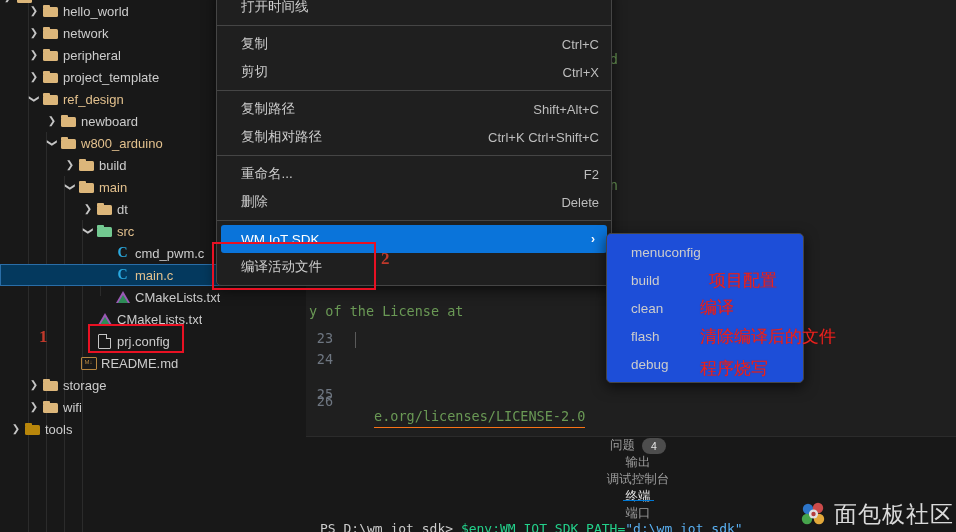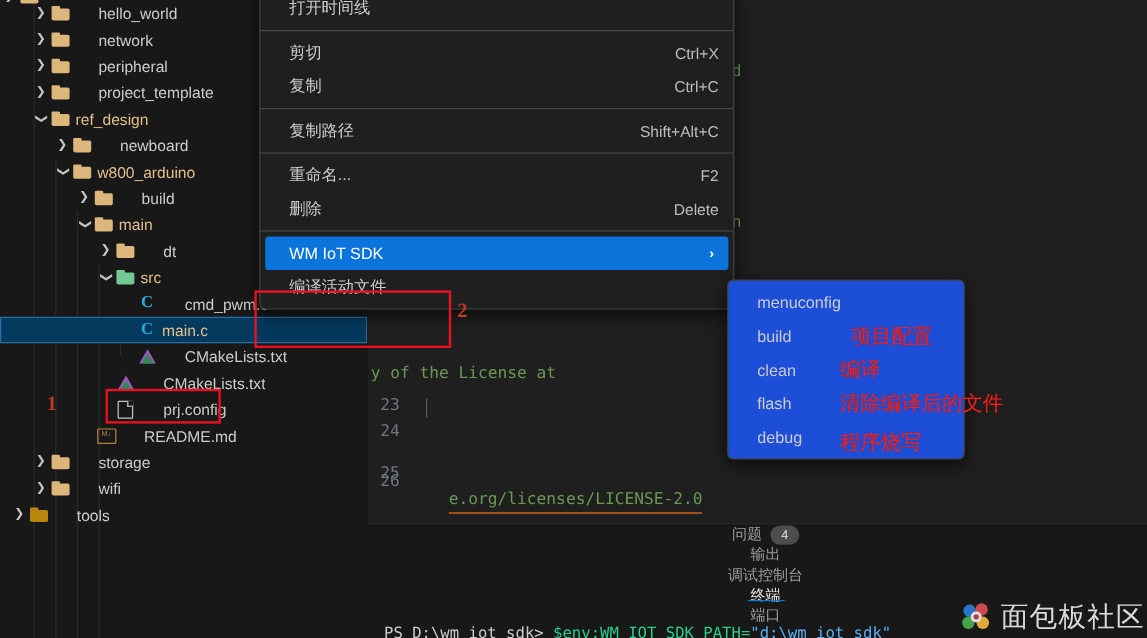--- a/index.html
+++ b/index.html
@@ -19,21 +19,21 @@
   .tree-row{
     position:relative;height:22px;display:flex;align-items:center;
     font-size:13px;color:#cccccc;white-space:nowrap;
   }
   .tw{width:16px;min-width:16px;display:flex;align-items:center;justify-content:center;
       color:#c5c5c5;font-size:10px;line-height:1;}
   .tw.empty{visibility:hidden;}
   .ico{width:17px;min-width:17px;display:flex;align-items:center;justify-content:center;margin-right:4px;}
   .lbl{overflow:hidden;text-overflow:ellipsis;}
   .clr-mod{color:#e2c08d;}
-  .clr-plain{color:#cccccc;margin-left:19px;}
+  .clr-plain{color:#cccccc;}
   .row-sel{background:#04395e;outline:1px solid #2a6ea8;outline-offset:-1px;}
 
   
   .fold{width:15px;height:12px;position:relative;}
   .fold:before{content:"";position:absolute;left:0;top:1.5px;width:15px;height:10.5px;
     background:#dcb67a;border-radius:1.5px;}
   .fold:after{content:"";position:absolute;left:0;top:0px;width:6.5px;height:3px;
     background:#dcb67a;border-radius:1px 1px 0 0;}
   .fold.open:before{background:#dcb67a;}
   .fold.green:before,.fold.green:after{background:#73c991;}
@@ -342,31 +342,35 @@
         </div>
       </div>
   </div>
 
   <div id="ctxmenu">
     <div class="mi">
       <span>打开时间线</span>
     </div>
     <div class="msep"></div>
     <div class="mi">
+      <span>复制</span>
+      <span class="key">Ctrl+C</span>
+    </div>
+    <div class="mi">
       <span>剪切</span>
       <span class="key">Ctrl+X</span>
     </div>
-    <div class="mi">
-      <span>复制</span>
-      <span class="key">Ctrl+C</span>
-    </div>
     <div class="msep"></div>
     <div class="mi">
       <span>复制路径</span>
       <span class="key">Shift+Alt+C</span>
+    </div>
+    <div class="mi">
+      <span>复制相对路径</span>
+      <span class="key">Ctrl+K Ctrl+Shift+C</span>
     </div>
     <div class="msep"></div>
     <div class="mi">
       <span>重命名...</span>
       <span class="key">F2</span>
     </div>
     <div class="mi">
       <span>删除</span>
       <span class="key">Delete</span>
     </div>

